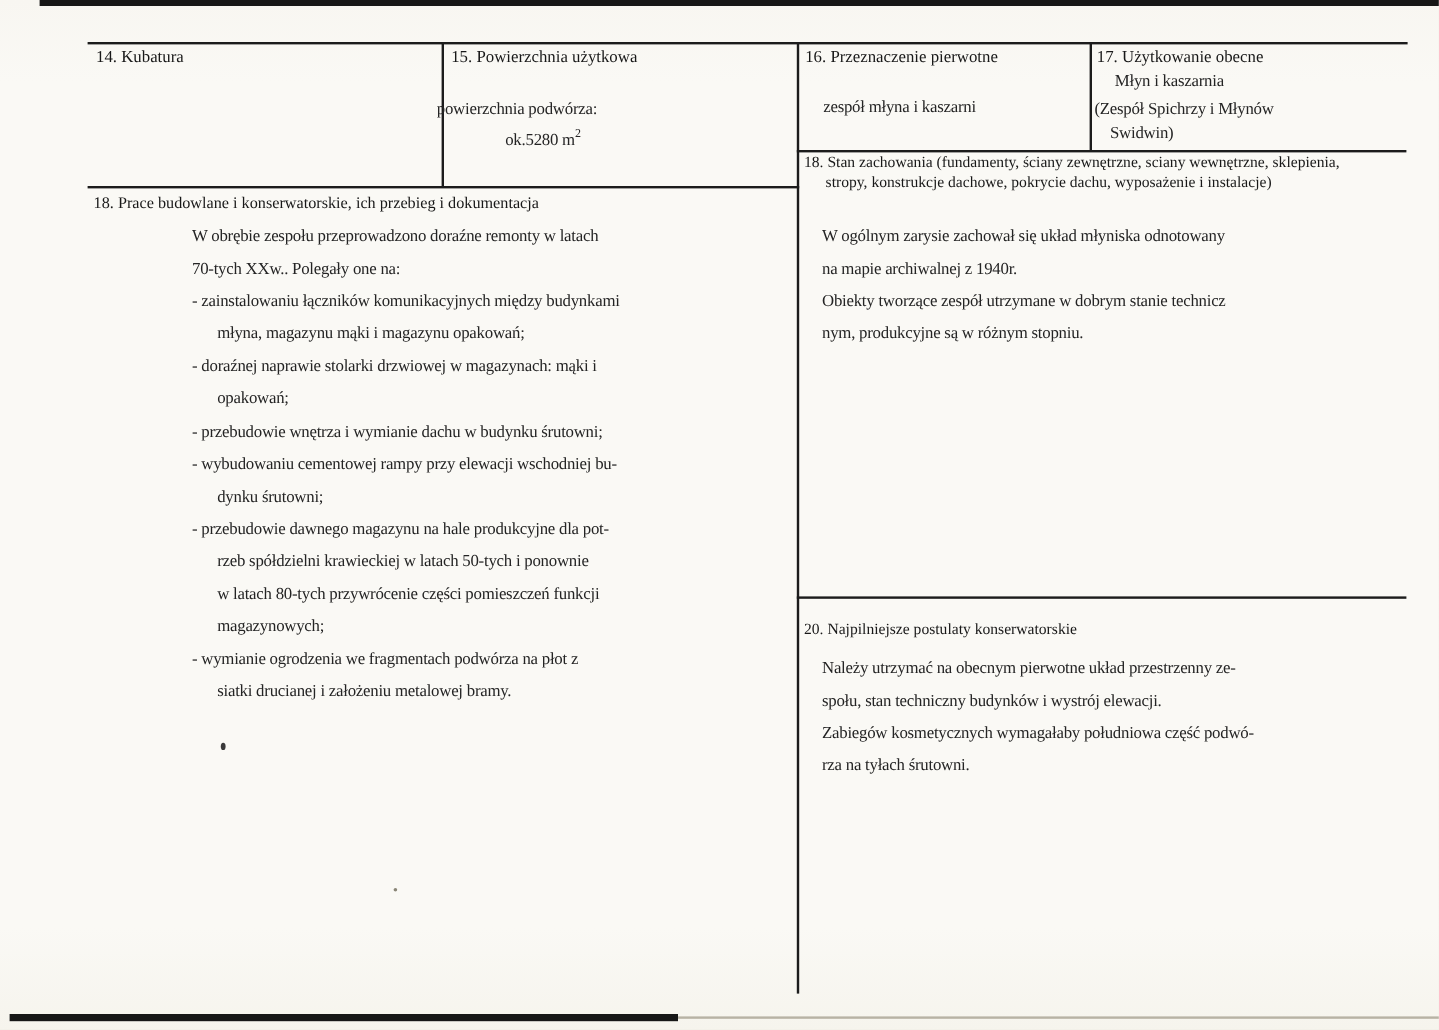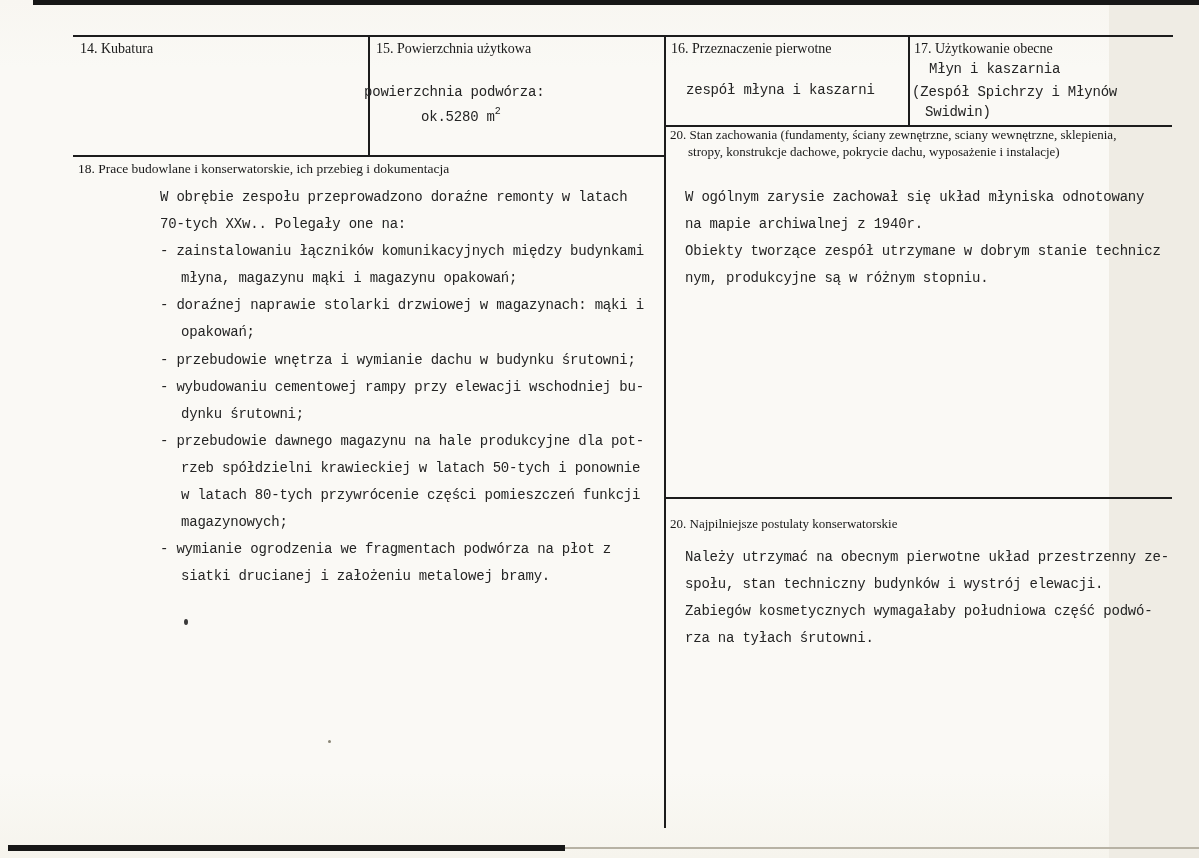--- a/index.html
+++ b/index.html
@@ -4,35 +4,35 @@
 <style>
   html,body{margin:0;padding:0;}
   body{
     width:1199px;height:858px;
     background:#efece4;
     font-family:"Liberation Serif", serif;
     position:relative;
     overflow:hidden;
   }
   .page{
-    position:absolute;left:0;top:0;width:1109px;height:858px;
+    position:absolute;left:0;top:0;width:1199px;height:858px;
     background:linear-gradient(180deg,#f8f6f1 0%,#faf9f5 8%,#faf9f5 90%,#f6f4ed 100%);
   }
   .scanbar{position:absolute;background:#171717;}
   .line{position:absolute;background:#1c1c1c;}
   .faintline{position:absolute;background:#b7b2a4;}
   .label{
     position:absolute;color:#181818;
     font-family:"Liberation Serif", serif;
     font-size:14px;white-space:nowrap;
   }
   .label.small{font-size:13px;}
   .typed{
     position:absolute;color:#242424;
-    font-family:Liberation Mono, monospace;
+    font-family:Liberation Serif, serif;
     font-size:14px;white-space:nowrap;letter-spacing:-0.2px;
   }
   .block{line-height:27.1px;}
   .block .cont{padding-left:21px;}
   .hdr2 div{line-height:16.5px;white-space:nowrap;}
   .hdr2 .ind{padding-left:18px;}
   sup{font-size:10px;position:relative;top:-1px;}
   .speck{position:absolute;border-radius:50%;}
 </style>
 </head>
@@ -79,21 +79,21 @@
     <div class="cont">dynku śrutowni;</div>
     <div>- przebudowie dawnego magazynu na hale produkcyjne dla pot-</div>
     <div class="cont">rzeb spółdzielni krawieckiej w latach 50-tych i ponownie</div>
     <div class="cont">w latach 80-tych przywrócenie części pomieszczeń funkcji</div>
     <div class="cont">magazynowych;</div>
     <div>- wymianie ogrodzenia we fragmentach podwórza na płot z</div>
     <div class="cont">siatki drucianej i założeniu metalowej bramy.</div>
   </div>
 
   <div class="label small hdr2" style="left:670px;top:127px;">
-    <div>20. Stan zachowania (fundamenty, ściany zewnętrzne, sciany wewnętrzne, sklepienia,</div>
+    <div>18. Stan zachowania (fundamenty, ściany zewnętrzne, sciany wewnętrzne, sklepienia,</div>
     <div class="ind">stropy, konstrukcje dachowe, pokrycie dachu, wyposażenie i instalacje)</div>
   </div>
   <div class="typed block" style="left:685px;top:184px;line-height:27px;">
     <div>W ogólnym zarysie zachował się układ młyniska odnotowany</div>
     <div>na mapie archiwalnej z 1940r.</div>
     <div>Obiekty tworzące zespół utrzymane w dobrym stanie technicz</div>
     <div>nym, produkcyjne są w różnym stopniu.</div>
   </div>
 
   <div class="label small" style="left:670px;top:516px;">20. Najpilniejsze postulaty konserwatorskie</div>

